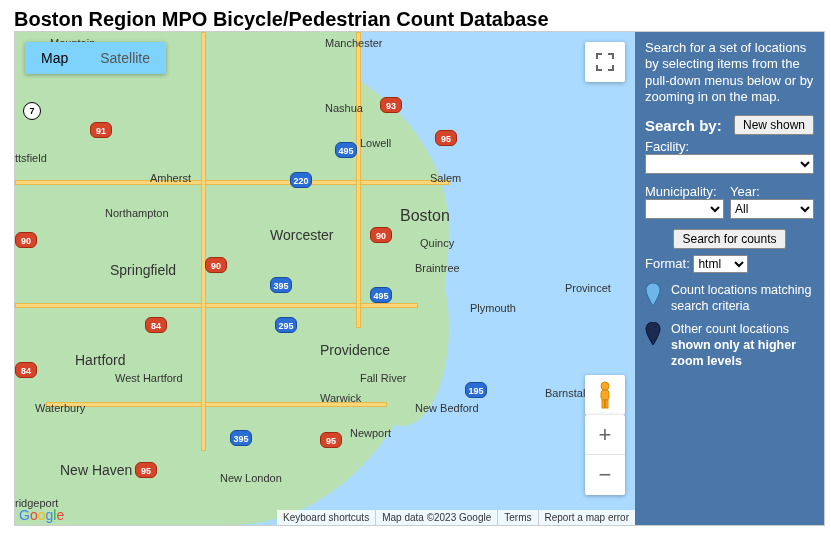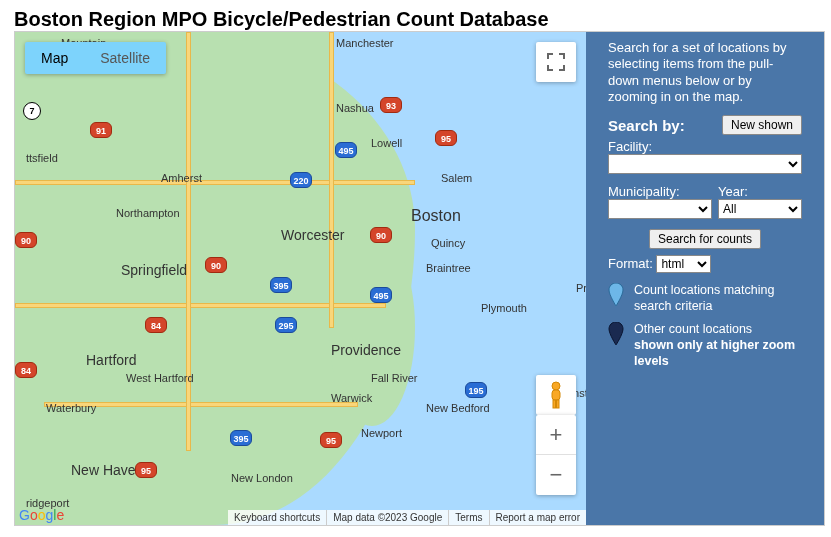--- a/index.html
+++ b/index.html
@@ -10,40 +10,40 @@
   .land { position: absolute; background: #b8e0b0; }
   .land1 { left:0; top:0; width:70%; height:100%; border-radius: 0 60% 50% 0 / 0 40% 60% 0; }
   .land2 { left:0; top:0; width:55%; height:40%; }
   .land3 { left:55%; top:40%; width:15%; height:40%; border-radius:50%; }
   .road { position:absolute; background:#f9d67a; border:1px solid #e8b84a; }
   .rh1 { left:0; top:30%; width:70%; height:5px; }
   .rh2 { left:0; top:55%; width:65%; height:5px; }
   .rh3 { left:5%; top:75%; width:55%; height:5px; }
   .rv1 { left:30%; top:0; width:5px; height:85%; }
   .rv2 { left:55%; top:0; width:5px; height:60%; }
-  .city { position:absolute; font-size:11px; color:#333; white-space:nowrap;margin-left:11px; }
+  .city { position:absolute; font-size:11px; color:#333; white-space:nowrap; }
   .city.big { font-size:14px; font-weight:500; }
   .shield { position:absolute; width:22px; height:16px; background:#2a6dd4; color:#fff; font-size:9px; font-weight:bold; text-align:center; line-height:16px; border-radius:6px; border:1px solid #1a4a9a; }
   .shield.red { background:#d4452a; border-color:#a02a10; }
   .map-controls-tl { position:absolute; top:10px; left:10px; display:flex; background:#7dd3fc; border-radius:2px; box-shadow:0 1px 4px rgba(0,0,0,.3); }
   .map-tab { padding:8px 16px; font-size:14px; cursor:pointer; color:#565656; }
   .map-tab.active { font-weight:500; color:#000; }
   .fullscreen-btn { position:absolute; top:10px; right:10px; width:40px; height:40px; background:#fff; border-radius:2px; box-shadow:0 1px 4px rgba(0,0,0,.3); display:flex; align-items:center; justify-content:center; cursor:pointer; }
   .fullscreen-btn svg { width:18px; height:18px; }
   .pegman { position:absolute; right:10px; bottom:110px; width:40px; height:40px; background:#fff; border-radius:2px; box-shadow:0 1px 4px rgba(0,0,0,.3); display:flex; align-items:center; justify-content:center; cursor:grab; }
   .zoom-ctrl { position:absolute; right:10px; bottom:30px; width:40px; background:#fff; border-radius:2px; box-shadow:0 1px 4px rgba(0,0,0,.3); }
   .zoom-btn { height:40px; display:flex; align-items:center; justify-content:center; font-size:22px; color:#666; cursor:pointer; }
   .zoom-btn:first-child { border-bottom:1px solid #e0e0e0; }
   .map-footer { position:absolute; left:0; right:0; bottom:0; display:flex; align-items:center; justify-content:flex-end; font-size:10px; }
   .footer-item { background:rgba(255,255,255,.8); padding:2px 6px; color:#333; cursor:pointer; }
   .footer-item + .footer-item { border-left:1px solid #ccc; }
   .google-logo { position:absolute; left:4px; bottom:2px; font-size:14px; font-weight:500; }
   .google-logo span:nth-child(1){color:#4285F4}.google-logo span:nth-child(2){color:#EA4335}.google-logo span:nth-child(3){color:#FBBC05}.google-logo span:nth-child(4){color:#4285F4}.google-logo span:nth-child(5){color:#34A853}.google-logo span:nth-child(6){color:#EA4335}
 
-  .sidebar { width:238px; background:#4a76a8; color:#fff; padding:8px 22px; font-size:13px; }
+  .sidebar { width:189px; background:#4a76a8; color:#fff; padding:8px 10px; font-size:13px; }
   .intro { margin-bottom:10px; line-height:1.25; }
   .search-header { display:flex; justify-content:space-between; align-items:center; }
   .search-header b { font-size:15px; }
   .btn { background:#efefef; border:1px solid #888; color:#000; font-size:12px; padding:2px 8px; cursor:pointer; border-radius:2px; }
   .lbl { display:block; margin-top:4px; }
   .sel { width:100%; background:#fff; color:#000; border:1px solid #888; font-size:12px; height:20px; }
   .row2 { display:flex; gap:6px; margin-top:6px; }
   .row2 > div:first-child { flex:1; }
   .row2 > div:last-child { width:84px; }
   .center { text-align:center; margin-top:10px; }

